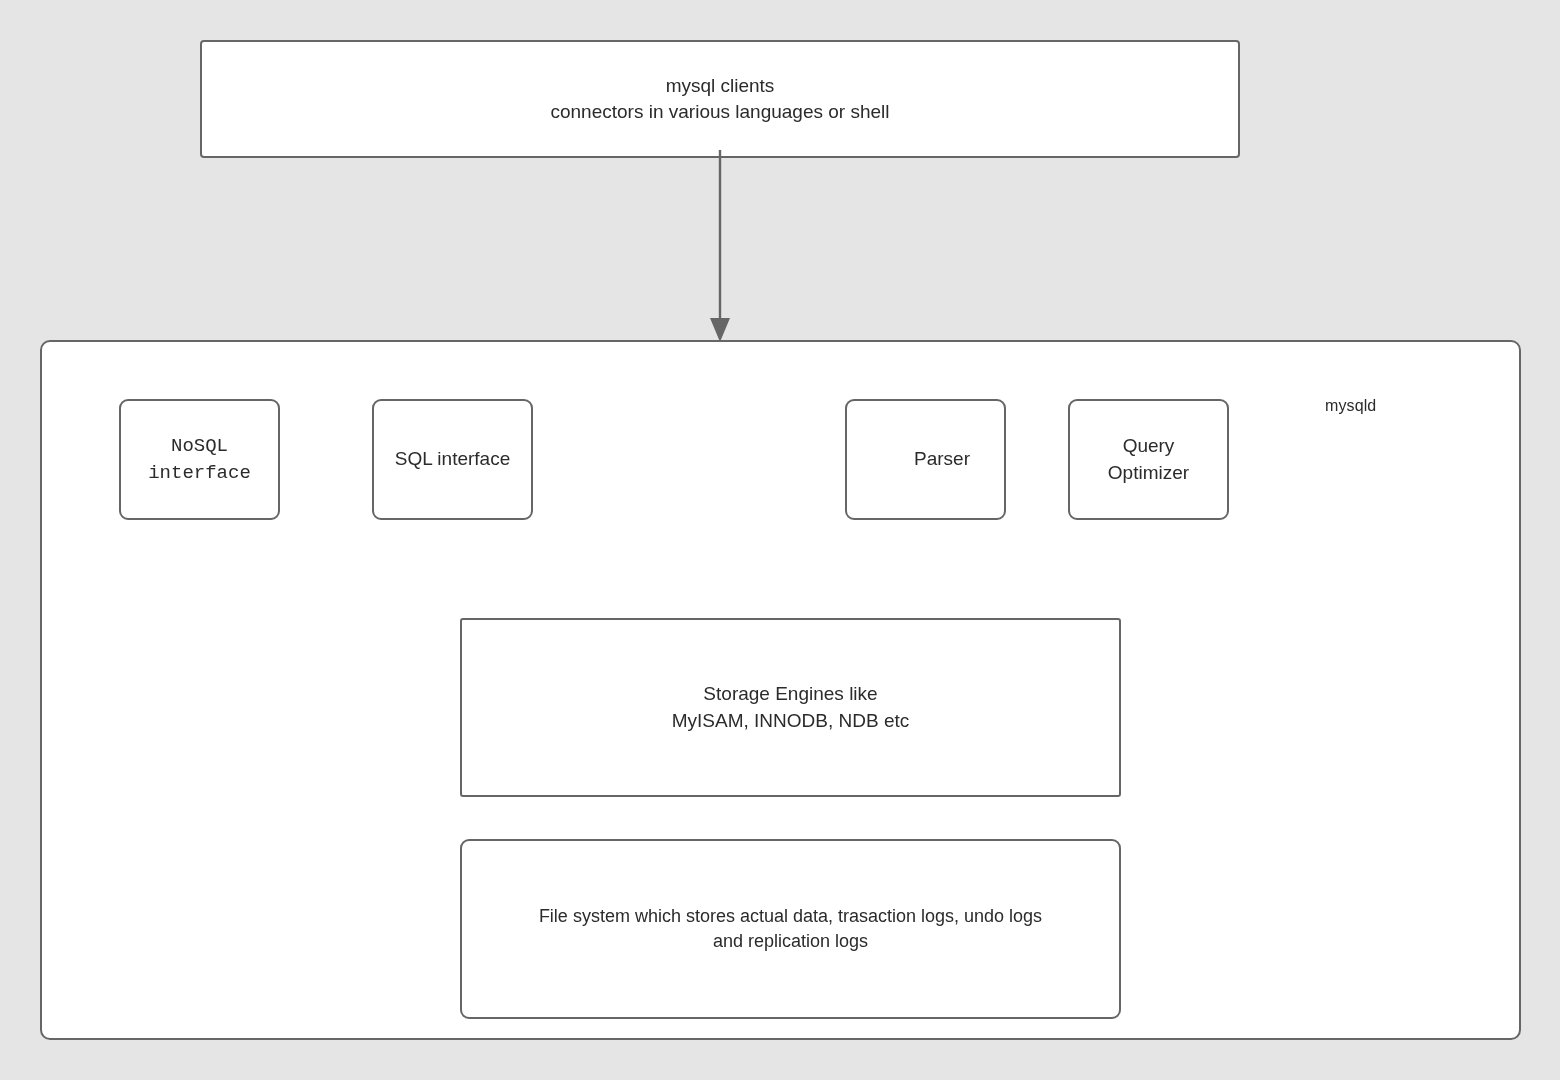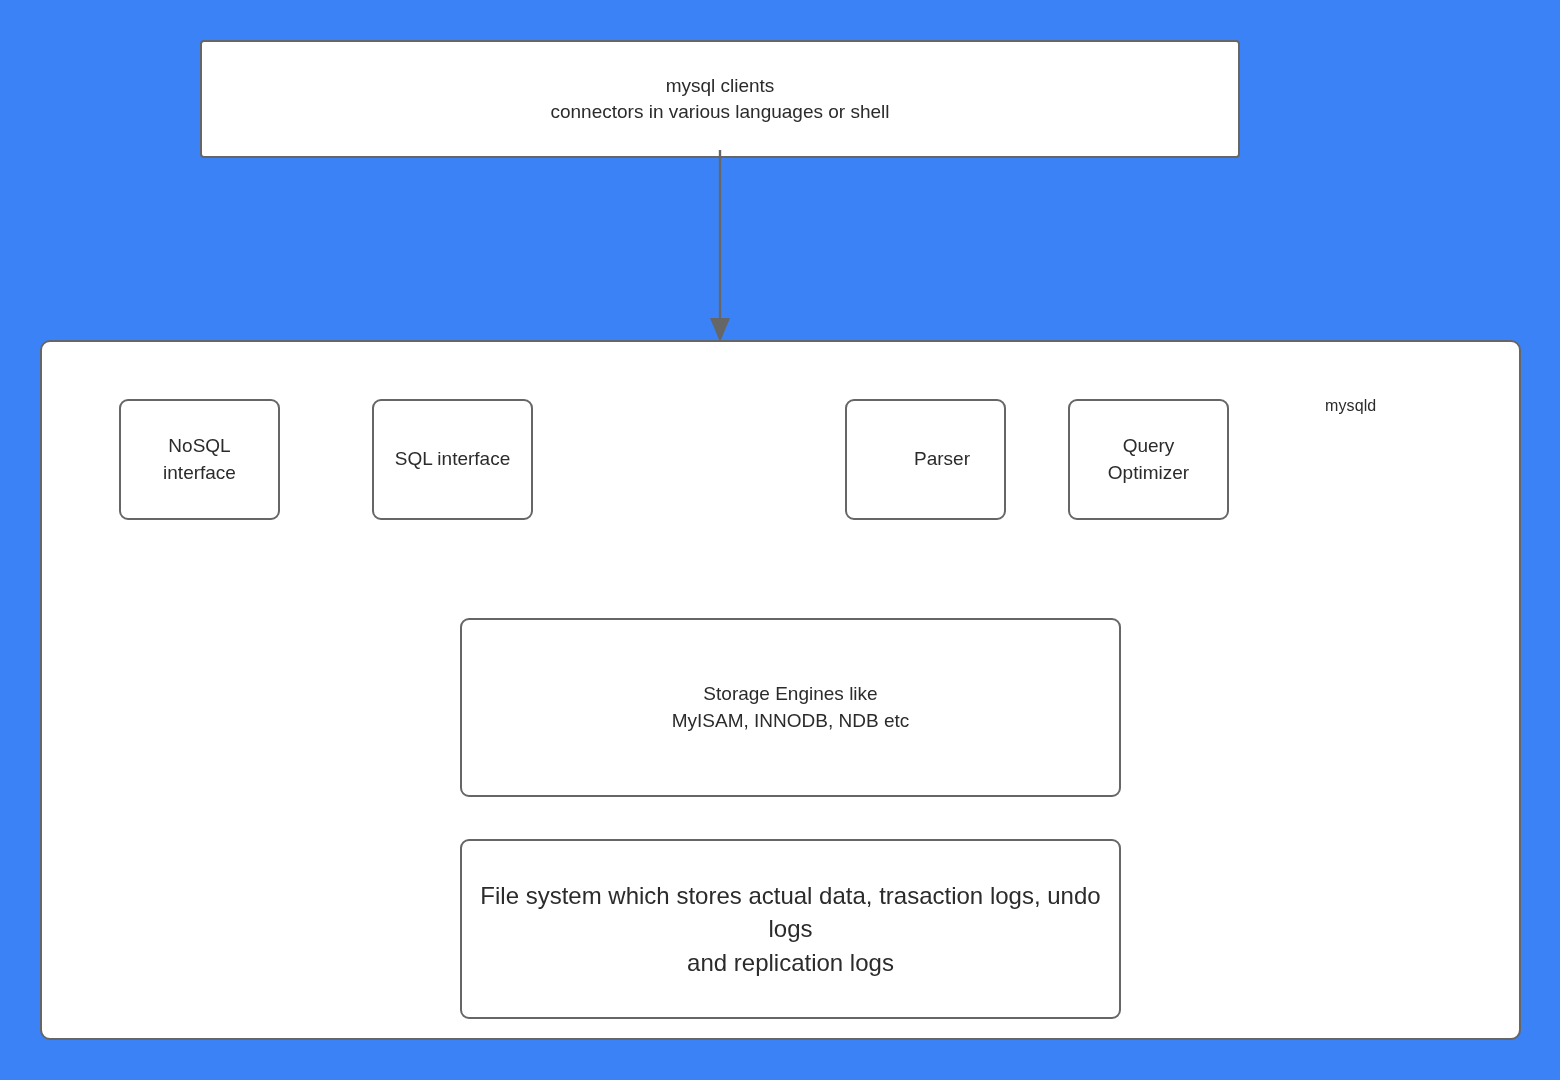--- a/index.html
+++ b/index.html
@@ -8,21 +8,21 @@
     padding: 0;
     background: #ffffff;
   }
   body {
     font-family: "Liberation Sans", "DejaVu Sans", sans-serif;
   }
   #canvas {
     position: relative;
     width: 1560px;
     height: 1080px;
-    background: #3b82f6;
+    background: #e5e5e5;
     overflow: hidden;
   }
   .node {
     position: absolute;
     box-sizing: border-box;
     background: #ffffff;
     border: 2px solid #666666;
     display: flex;
     align-items: center;
     justify-content: center;
@@ -69,42 +69,42 @@
   }
 
   
   .component {
     top: 399px;
     width: 161px;
     height: 121px;
     border-radius: 9px;
     font-size: 19px;
   }
-  #node-nosql      { left: 119px; }
+  #node-nosql      { left: 119px; font-family: Liberation Mono, monospace; }
   #node-sql        { left: 372px; justify-content: flex-end; }
   #node-caches     { left: 609px; width: 163px; }
   #node-parser     { left: 845px; padding-left: 33px; }
   #node-optimizer  { left: 1068px; }
 
   
   #node-storage {
     left: 460px;
     top: 618px;
     width: 661px;
     height: 179px;
-    border-radius: 9px;
+    border-radius: 3px;
     font-size: 19px;
   }
   #node-filesystem {
     left: 460px;
     top: 839px;
     width: 661px;
     height: 180px;
     border-radius: 9px;
-    font-size: 24px;
+    font-size: 18px;
   }
 
   
   #arrow-clients-to-mysqld {
     position: absolute;
     left: 660px;
     top: 150px;
     width: 130px;
     height: 200px;
     overflow: visible;

